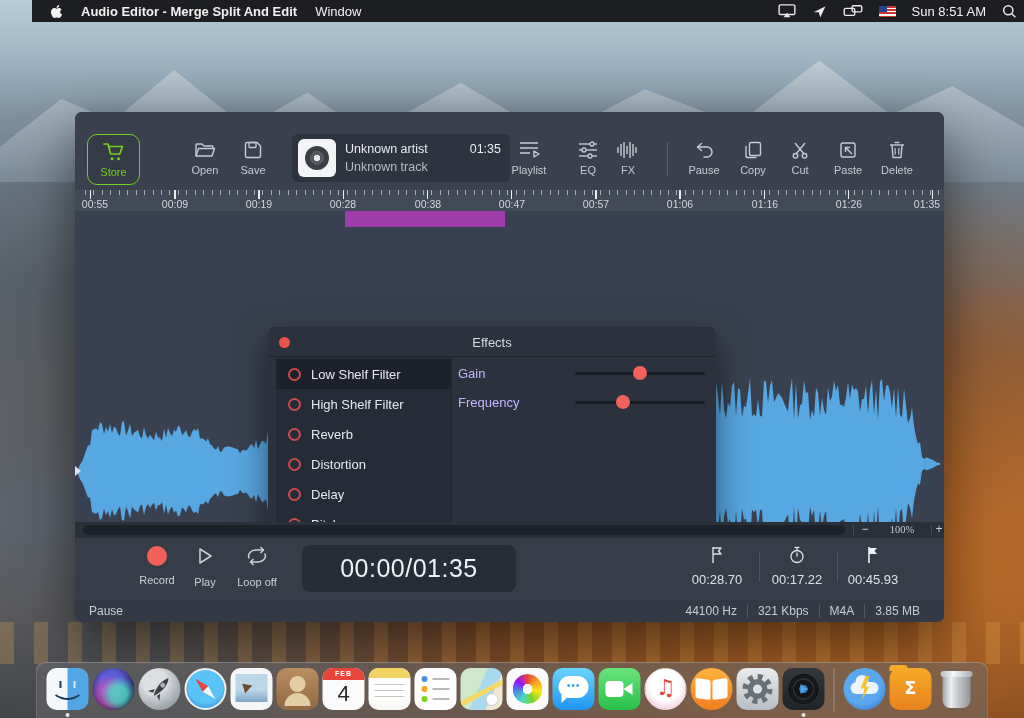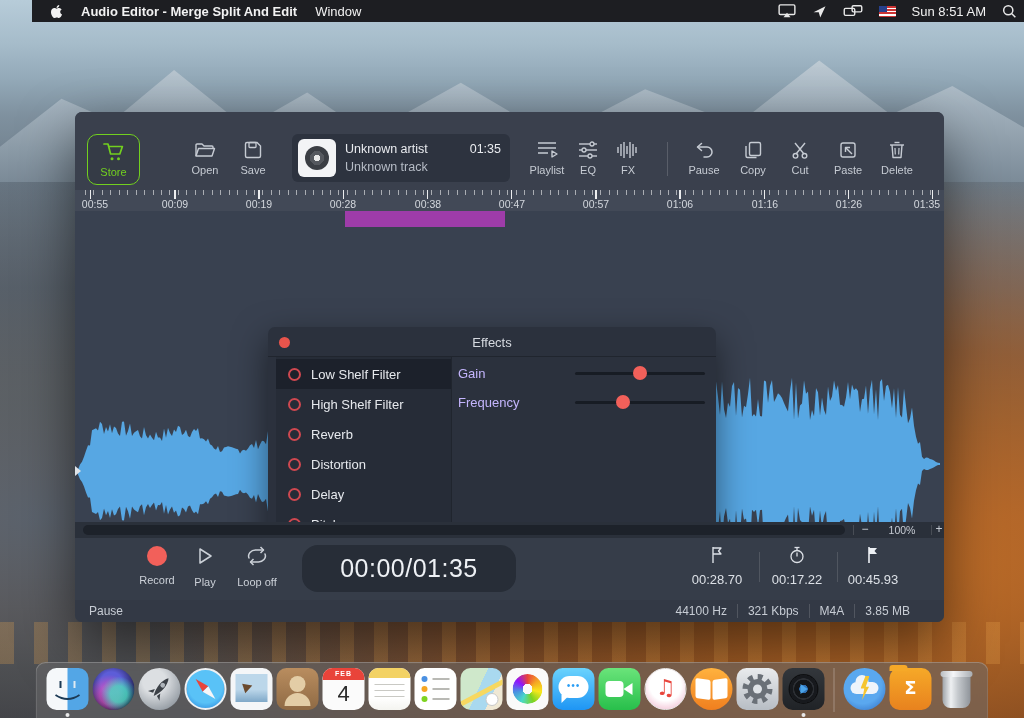--- a/index.html
+++ b/index.html
@@ -73,35 +73,35 @@
   .fx-row { position:absolute; left:176px; right:0; height:24px; display:flex; align-items:center; }
   .fx-row-label { position:absolute; left:14px; font-size:13px; color:#c4b5fd; }
   .fx-slider { position:absolute; right:11px; width:130px; height:14px; }
   .fx-track { position:absolute; left:0; right:0; top:6px; height:3px; background:#171c24; border-radius:2px; }
   .fx-knob { position:absolute; top:0; width:14px; height:14px; border-radius:50%; background:#f2605a; }
 
   
   .scrollrow { position:absolute; left:0; top:410px; width:100%; height:16px; background:#2a303a; }
   .scrolltrack { position:absolute; left:8px; top:3px; width:762px; height:10px; background:#1d222a; border-radius:5px; }
   .zoombtn { position:absolute; top:0; height:16px; line-height:15px; font-size:12px; color:#c6cbd3; text-align:center; }
-  .zoomlevel { position:absolute; top:2px; left:800px; width:54px; text-align:center; font-size:10.5px; color:#c6cbd3; }
+  .zoomlevel { position:absolute; top:2px; left:800px; width:54px; text-align:center; font-size:10.5px; color:#c6cbd3;font-family:Liberation Serif, serif; }
   .zsep { position:absolute; top:3px; width:1px; height:10px; background:rgba(255,255,255,.14); }
 
   
   .transport { position:absolute; left:0; top:426px; width:100%; height:62px; background:#363d49; }
   .trbtn { position:absolute; top:8px; width:60px; display:flex; flex-direction:column; align-items:center; gap:8px; color:#ccd1d8; font-size:11px; }
   .rec-dot { width:20px; height:20px; border-radius:50%; background:#f2605a; }
-  .timebox { position:absolute; left:227px; top:7px; width:214px; height:47px; background:#272d37; border-radius:16px; color:#eef1f5; font-size:25px; display:flex; align-items:center; justify-content:center; letter-spacing:.5px; }
+  .timebox { position:absolute; left:227px; top:7px; width:214px; height:47px; background:#272d37; border-radius:8px; color:#eef1f5; font-size:25px; display:flex; align-items:center; justify-content:center; letter-spacing:.5px; }
   .marker { position:absolute; top:8px; width:80px; display:flex; flex-direction:column; align-items:center; gap:5px; color:#dce0e6; font-size:13px; }
   .trsep { position:absolute; top:14px; width:1px; height:30px; background:rgba(255,255,255,.13); }
 
   
   .statusbar { position:absolute; left:0; top:488px; width:100%; height:22px; background:#333945; border-radius:0 0 7px 7px; display:flex; align-items:center; font-size:12px; color:#c7ccd4; }
   .st-state { padding-left:14px; }
-  .st-right { margin-left:auto; display:flex; align-items:center; padding-right:24px; }
+  .st-right { margin-left:auto; display:flex; align-items:center; padding-right:14px; }
   .st-item { padding:0 10px; border-left:1px solid rgba(255,255,255,.15); }
   .st-item:first-child { border-left:none; }
 
   
   .dock { position:absolute; left:50%; transform:translateX(-50%); bottom:0; height:56px; background:rgba(105,105,108,.55); border:1px solid rgba(255,255,255,.22); border-bottom:none; border-radius:10px 10px 0 0; display:flex; align-items:flex-start; padding:5px 8px 0; backdrop-filter:blur(6px); z-index:60; }
   .dk { position:relative; width:42px; height:42px; margin:0 2px; border-radius:10px; flex:0 0 auto; }
   .dk .dot { position:absolute; left:50%; bottom:-7px; width:4px; height:4px; margin-left:-2px; border-radius:50%; background:#e8e8e8; }
   .dk-divider { width:1px; height:44px; background:rgba(255,255,255,.3); margin:0 7px; flex:0 0 auto; }
   .circle { border-radius:50% !important; }
   .dk svg { position:absolute; left:0; top:0; }
@@ -254,21 +254,21 @@
 
       <div class="trackbox">
         <div class="album">
             <div class="disc"></div>
           </div>
         <div class="ti-artist">Unknown artist</div>
         <div class="ti-track">Unknown track</div>
         <div class="ti-dur">01:35</div>
       </div>
 
-      <div class="tbtn" style="left:444px">
+      <div class="tbtn" style="left:426px">
         <span>
           <svg width="24" height="20" viewBox="0 0 24 20">
               <line x1="3" y1="3" x2="21" y2="3" stroke="#c6cbd3" stroke-width="1.5"></line>
               <line x1="3" y1="8" x2="21" y2="8" stroke="#c6cbd3" stroke-width="1.5"></line>
               <line x1="3" y1="13" x2="13" y2="13" stroke="#c6cbd3" stroke-width="1.5"></line>
               <polygon points="17,11 22,14 17,17" fill="none" stroke="#c6cbd3" stroke-width="1.4" stroke-linejoin="round"></polygon>
             </svg>
         </span>
         <span>Playlist</span>
       </div>

